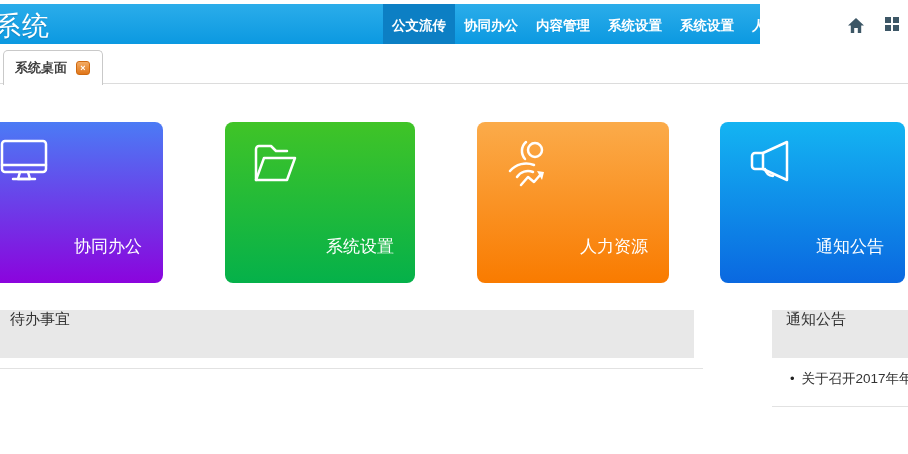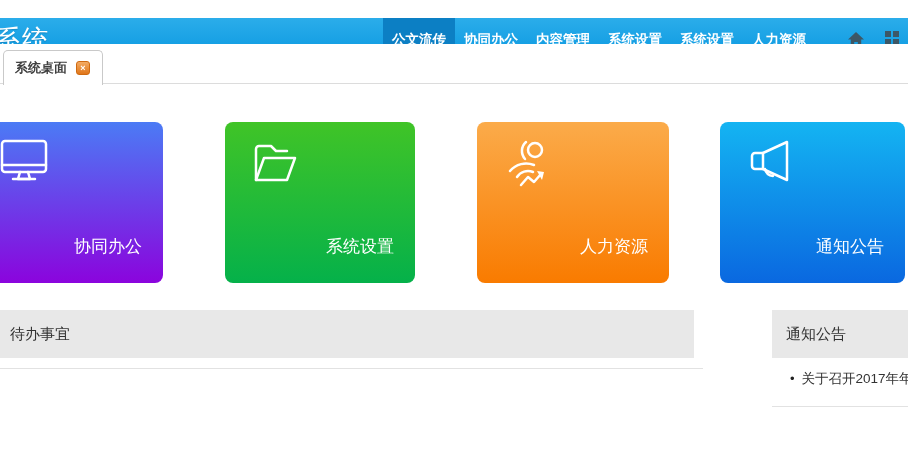--- a/index.html
+++ b/index.html
@@ -1,21 +1,21 @@
 <!DOCTYPE html>
 <html><head>
 <meta charset="utf-8">
 <style>
   * { margin:0; padding:0; box-sizing:border-box; }
   html,body { background:#fff; }
   body { font-family:"Liberation Sans","DejaVu Sans",sans-serif; }
   .screen { position:relative; width:908px; height:454px; overflow:hidden; background:#fff; }
 
   
-  .header { position:absolute; left:0; top:18px; width:908px; height:44px;
+  .header { position:absolute; left:0; top:4px; width:760px; height:44px;
             background:linear-gradient(#2badea,#0997e0); border-bottom:1px solid #0789cf; }
   .logo { position:absolute; left:-6px; top:4px; font-size:27px; color:#fff; letter-spacing:1px;
           white-space:nowrap; text-shadow:0 1px 1px rgba(0,60,100,.25); }
   .nav { position:absolute; left:383px; top:0; height:44px; display:flex; }
   .nav-item { line-height:44px; padding:0 9px; color:#fff; font-size:13.5px; font-weight:bold;
               white-space:nowrap; cursor:pointer; }
   .nav-item.active { background:#0c7fc4; }
   .hdr-icon { position:absolute; top:13px; cursor:pointer; }
   .hdr-icon svg { display:block; }
 
@@ -38,21 +38,21 @@
   .tile-3 { left:477px; width:192px; background:linear-gradient(#fbab4a,#f97b00); }
   .tile-4 { left:720px; width:185px; background:linear-gradient(#14b4f2,#0a68e0); }
   .tile-icon { position:absolute; left:27px; top:17px; }
   .tile-icon svg { display:block; stroke:#fff; fill:none; stroke-width:2.5;
                    stroke-linecap:round; stroke-linejoin:round; }
   .tile-label { position:absolute; right:21px; bottom:25px; color:#fff; font-size:17px;
                 white-space:nowrap; }
 
   
   .panel-header { position:absolute; top:310px; height:48px; background:#e8e8e8;
-                  display:flex; align-items:center; }
+                  display:flex; align-items:flex-start; }
   .panel-title { font-size:15px; color:#333; white-space:nowrap; }
   .ph-todo { left:0; width:694px; padding-left:10px; }
   .ph-notice { left:772px; width:170px; padding-left:14px; }
   .divider { position:absolute; height:1px; background:#e2e2e2; }
   .div-todo { left:0; top:368px; width:703px; }
   .div-notice { left:772px; top:406px; width:170px; }
   .notice-item { position:absolute; left:790px; top:370px; width:160px; display:flex;
                  align-items:flex-start; cursor:pointer; }
   .bullet { color:#222; font-size:13px; line-height:17px; margin-right:7px; }
   .notice-text { font-size:13.5px; color:#333; line-height:17px; white-space:nowrap; }

